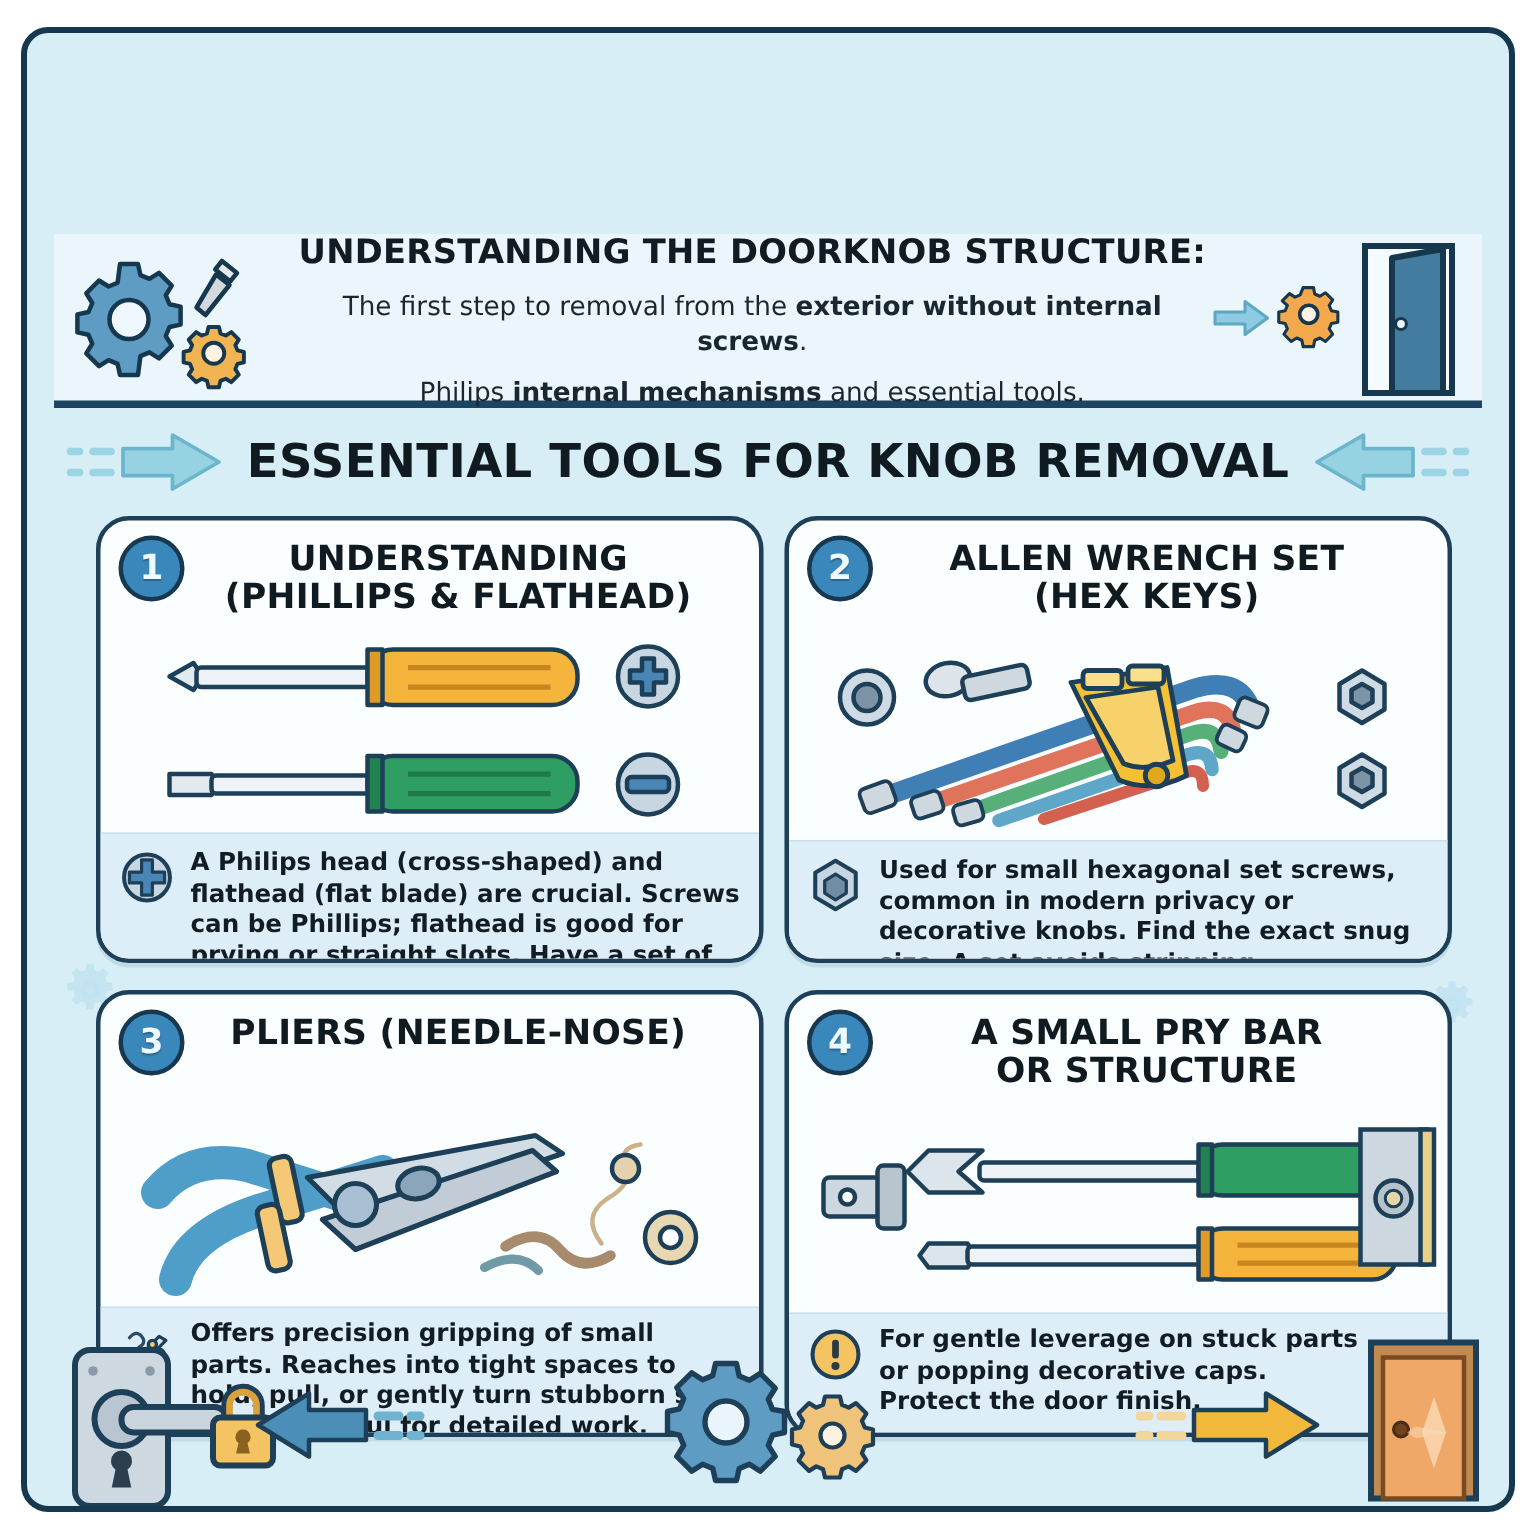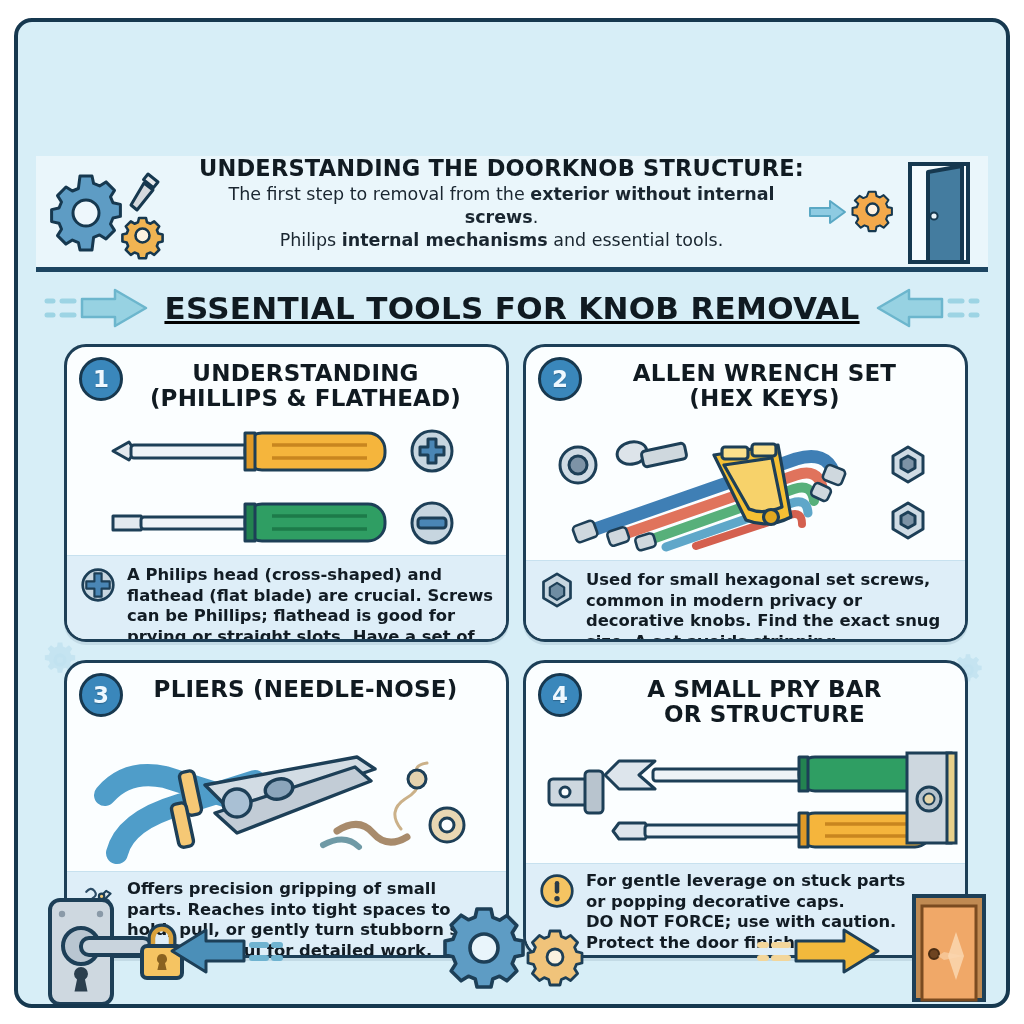--- a/index.html
+++ b/index.html
@@ -61,29 +61,29 @@
     box-sizing:border-box;
   }
   .intro-left{width:150px;display:flex;align-items:center;justify-content:center;flex:none;}
   .intro-text{flex:1;text-align:center;padding:0 4px;}
   .intro-title{
     font-family:"DejaVu Sans", sans-serif;
     font-weight:bold;font-size:22.5px;color:#111b22;letter-spacing:.2px;line-height:1.15;
   }
   .intro-sub{
     font-family:"DejaVu Sans", sans-serif;
-    font-size:17.5px;color:#1a2630;line-height:1.3;margin-top:1px;
+    font-size:17.5px;color:#1a2630;line-height:1.3;margin-top:12px;
   }
   .intro-sub b{font-weight:bold;}
   .intro-right{width:165px;display:flex;align-items:center;justify-content:flex-end;gap:6px;flex:none;padding-right:6px;}
 
   
   .banner{
     position:absolute;left:0;top:258px;width:100%;height:56px;
-    display:flex;align-items:center;justify-content:center;gap:10px;text-decoration:underline;
+    display:flex;align-items:center;justify-content:center;gap:10px;
   }
   .banner-title{
     font-family:"DejaVu Sans", sans-serif;
     font-weight:bold;font-size:31px;color:#101a21;letter-spacing:.3px;white-space:nowrap;
   }
 
   
   .grid{
     position:absolute;left:46px;top:322px;width:904px;
     display:grid;grid-template-columns:1fr 1fr;gap:18px 14px;
@@ -417,21 +417,20 @@
         <div class="foot-icon">
           <svg width="36" height="36" viewBox="0 0 40 40">
             <circle cx="20" cy="20" r="17" fill="#f5c462" stroke="#1d3f57" stroke-width="3"></circle>
             <rect x="17.5" y="9" width="5" height="14" rx="2.4" fill="#2a3b48"></rect>
             <circle cx="20" cy="28.5" r="3" fill="#2a3b48"></circle>
           </svg>
         </div>
         <div class="foot-text">
           <div>For gentle leverage on stuck parts</div>
           <div>or popping decorative caps.</div>
-          <div>DO NOT FORCE; use with caution.</div>
           <div>Protect the door finish.</div>
         </div>
       </div>
     </div>
 
   </div>
 
   <div class="footer">
 
     <div class="f-left">

